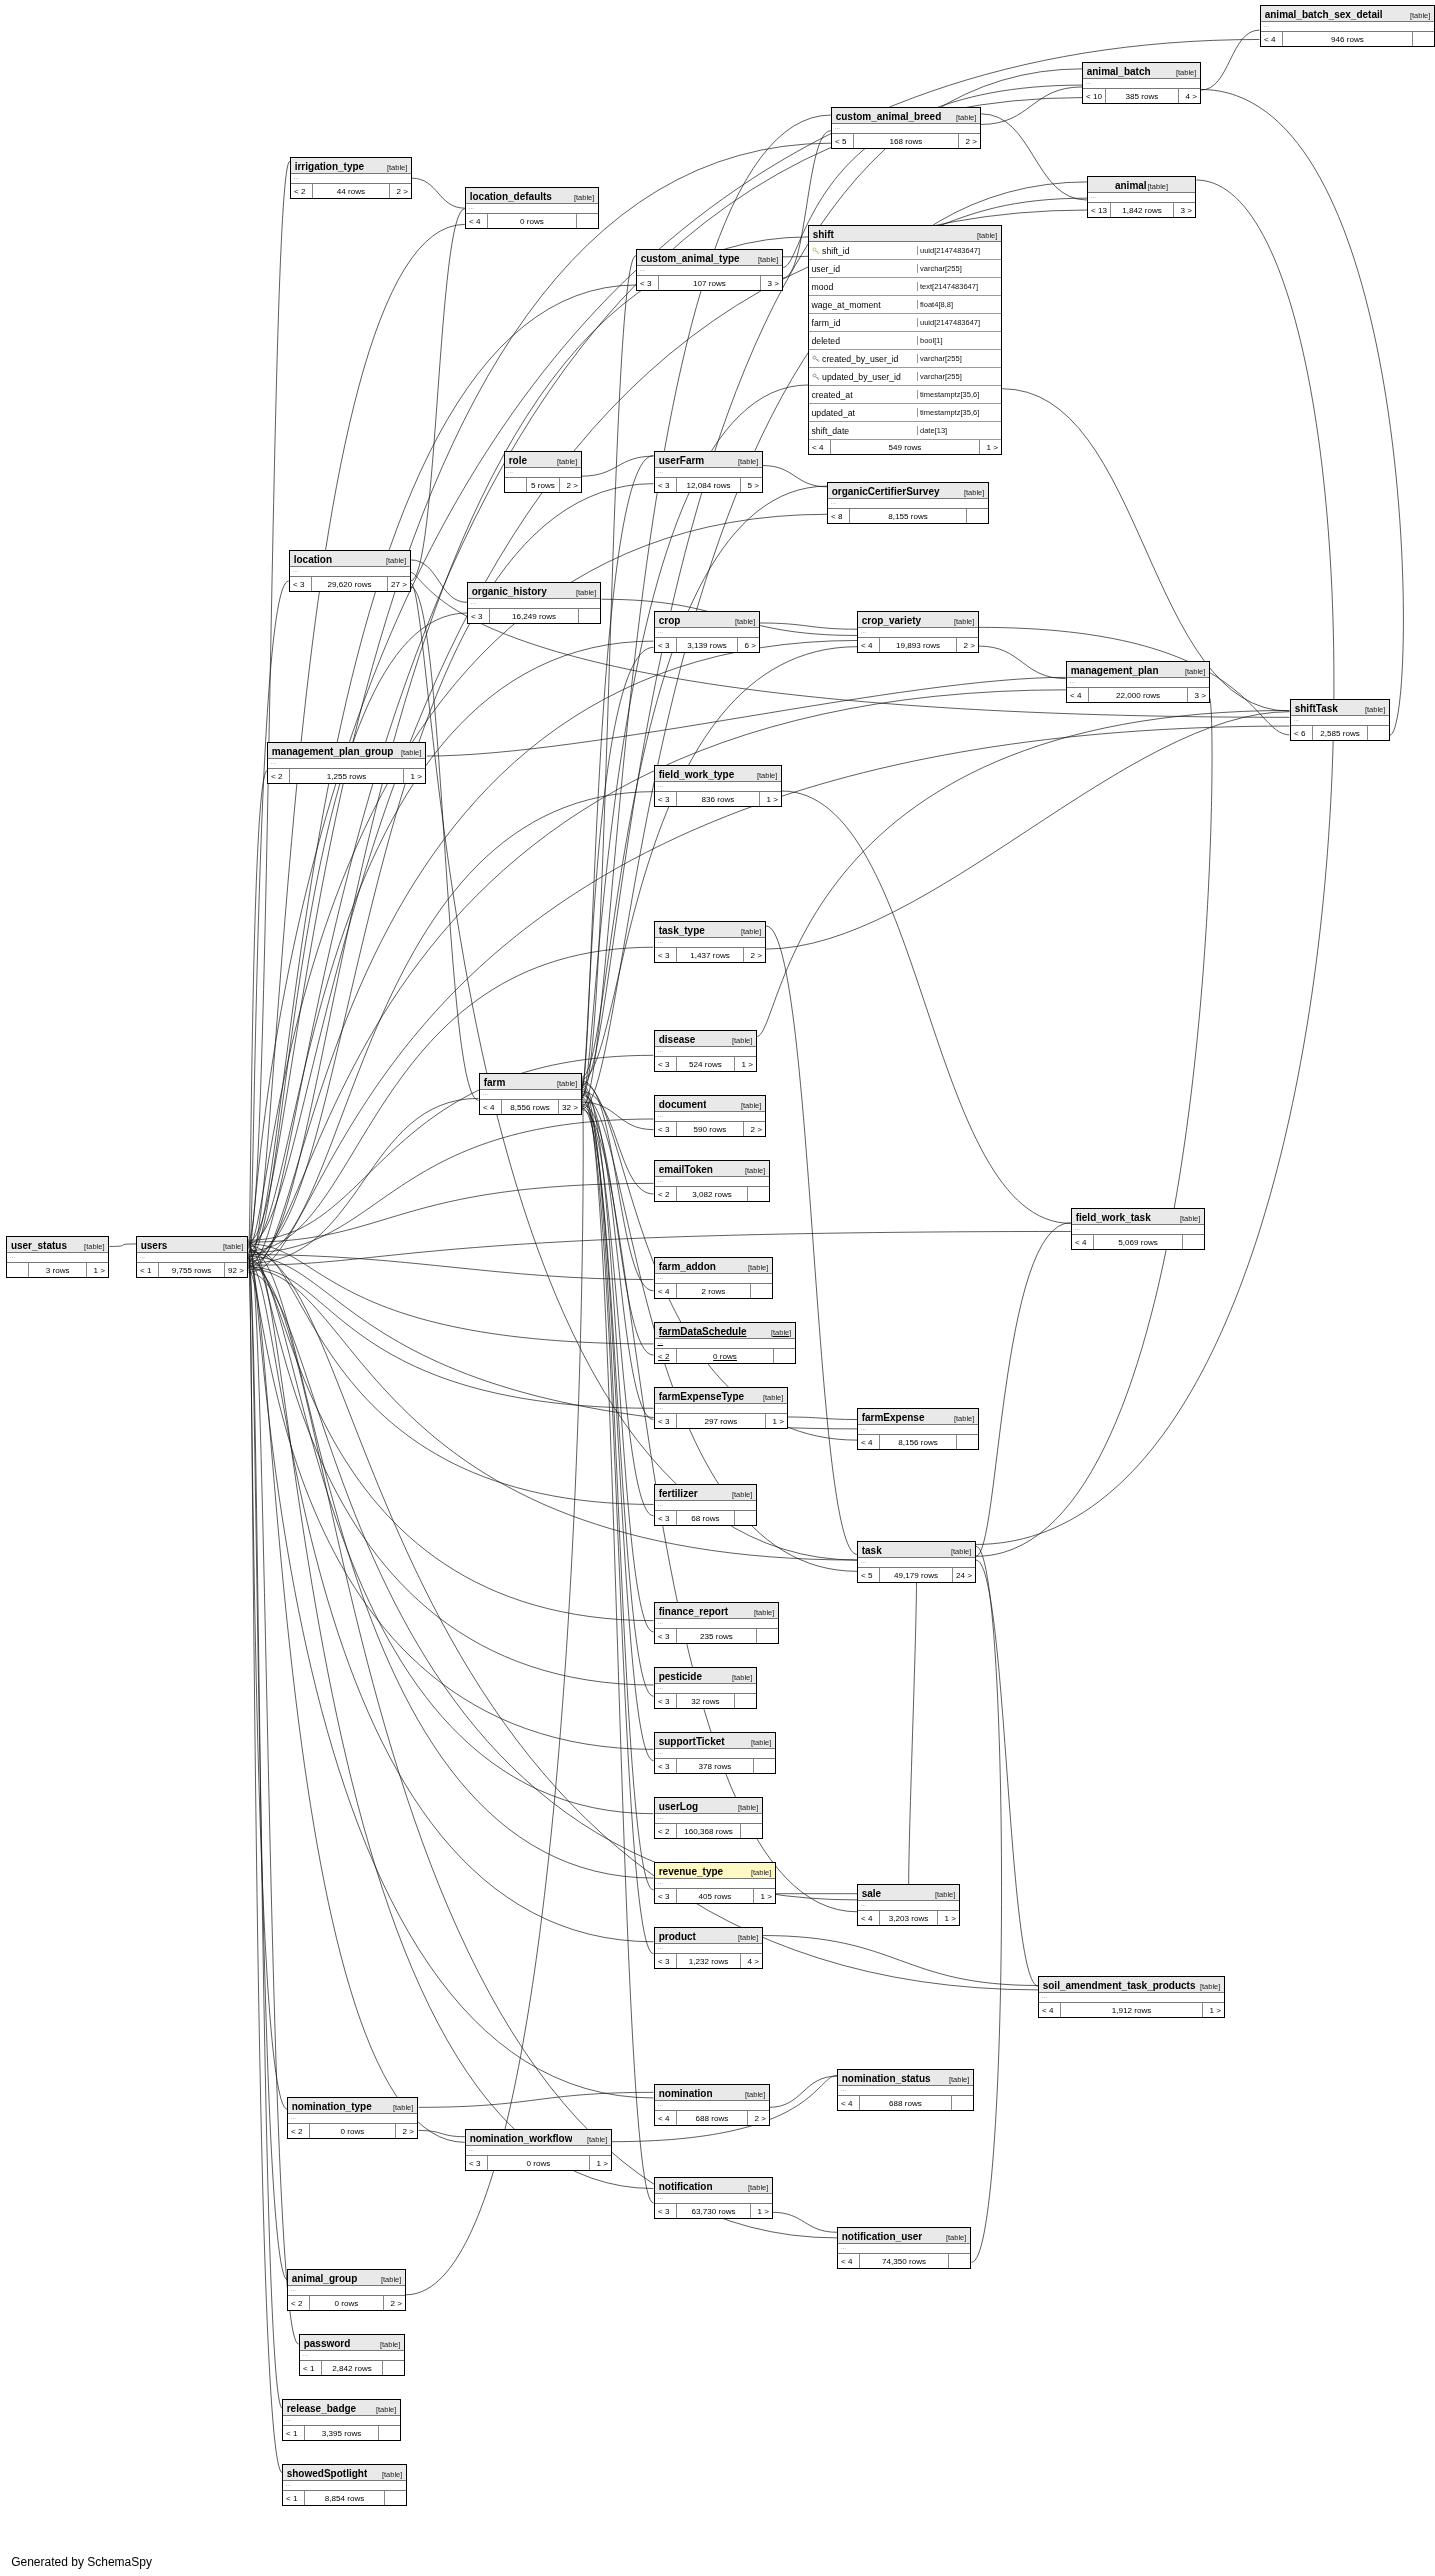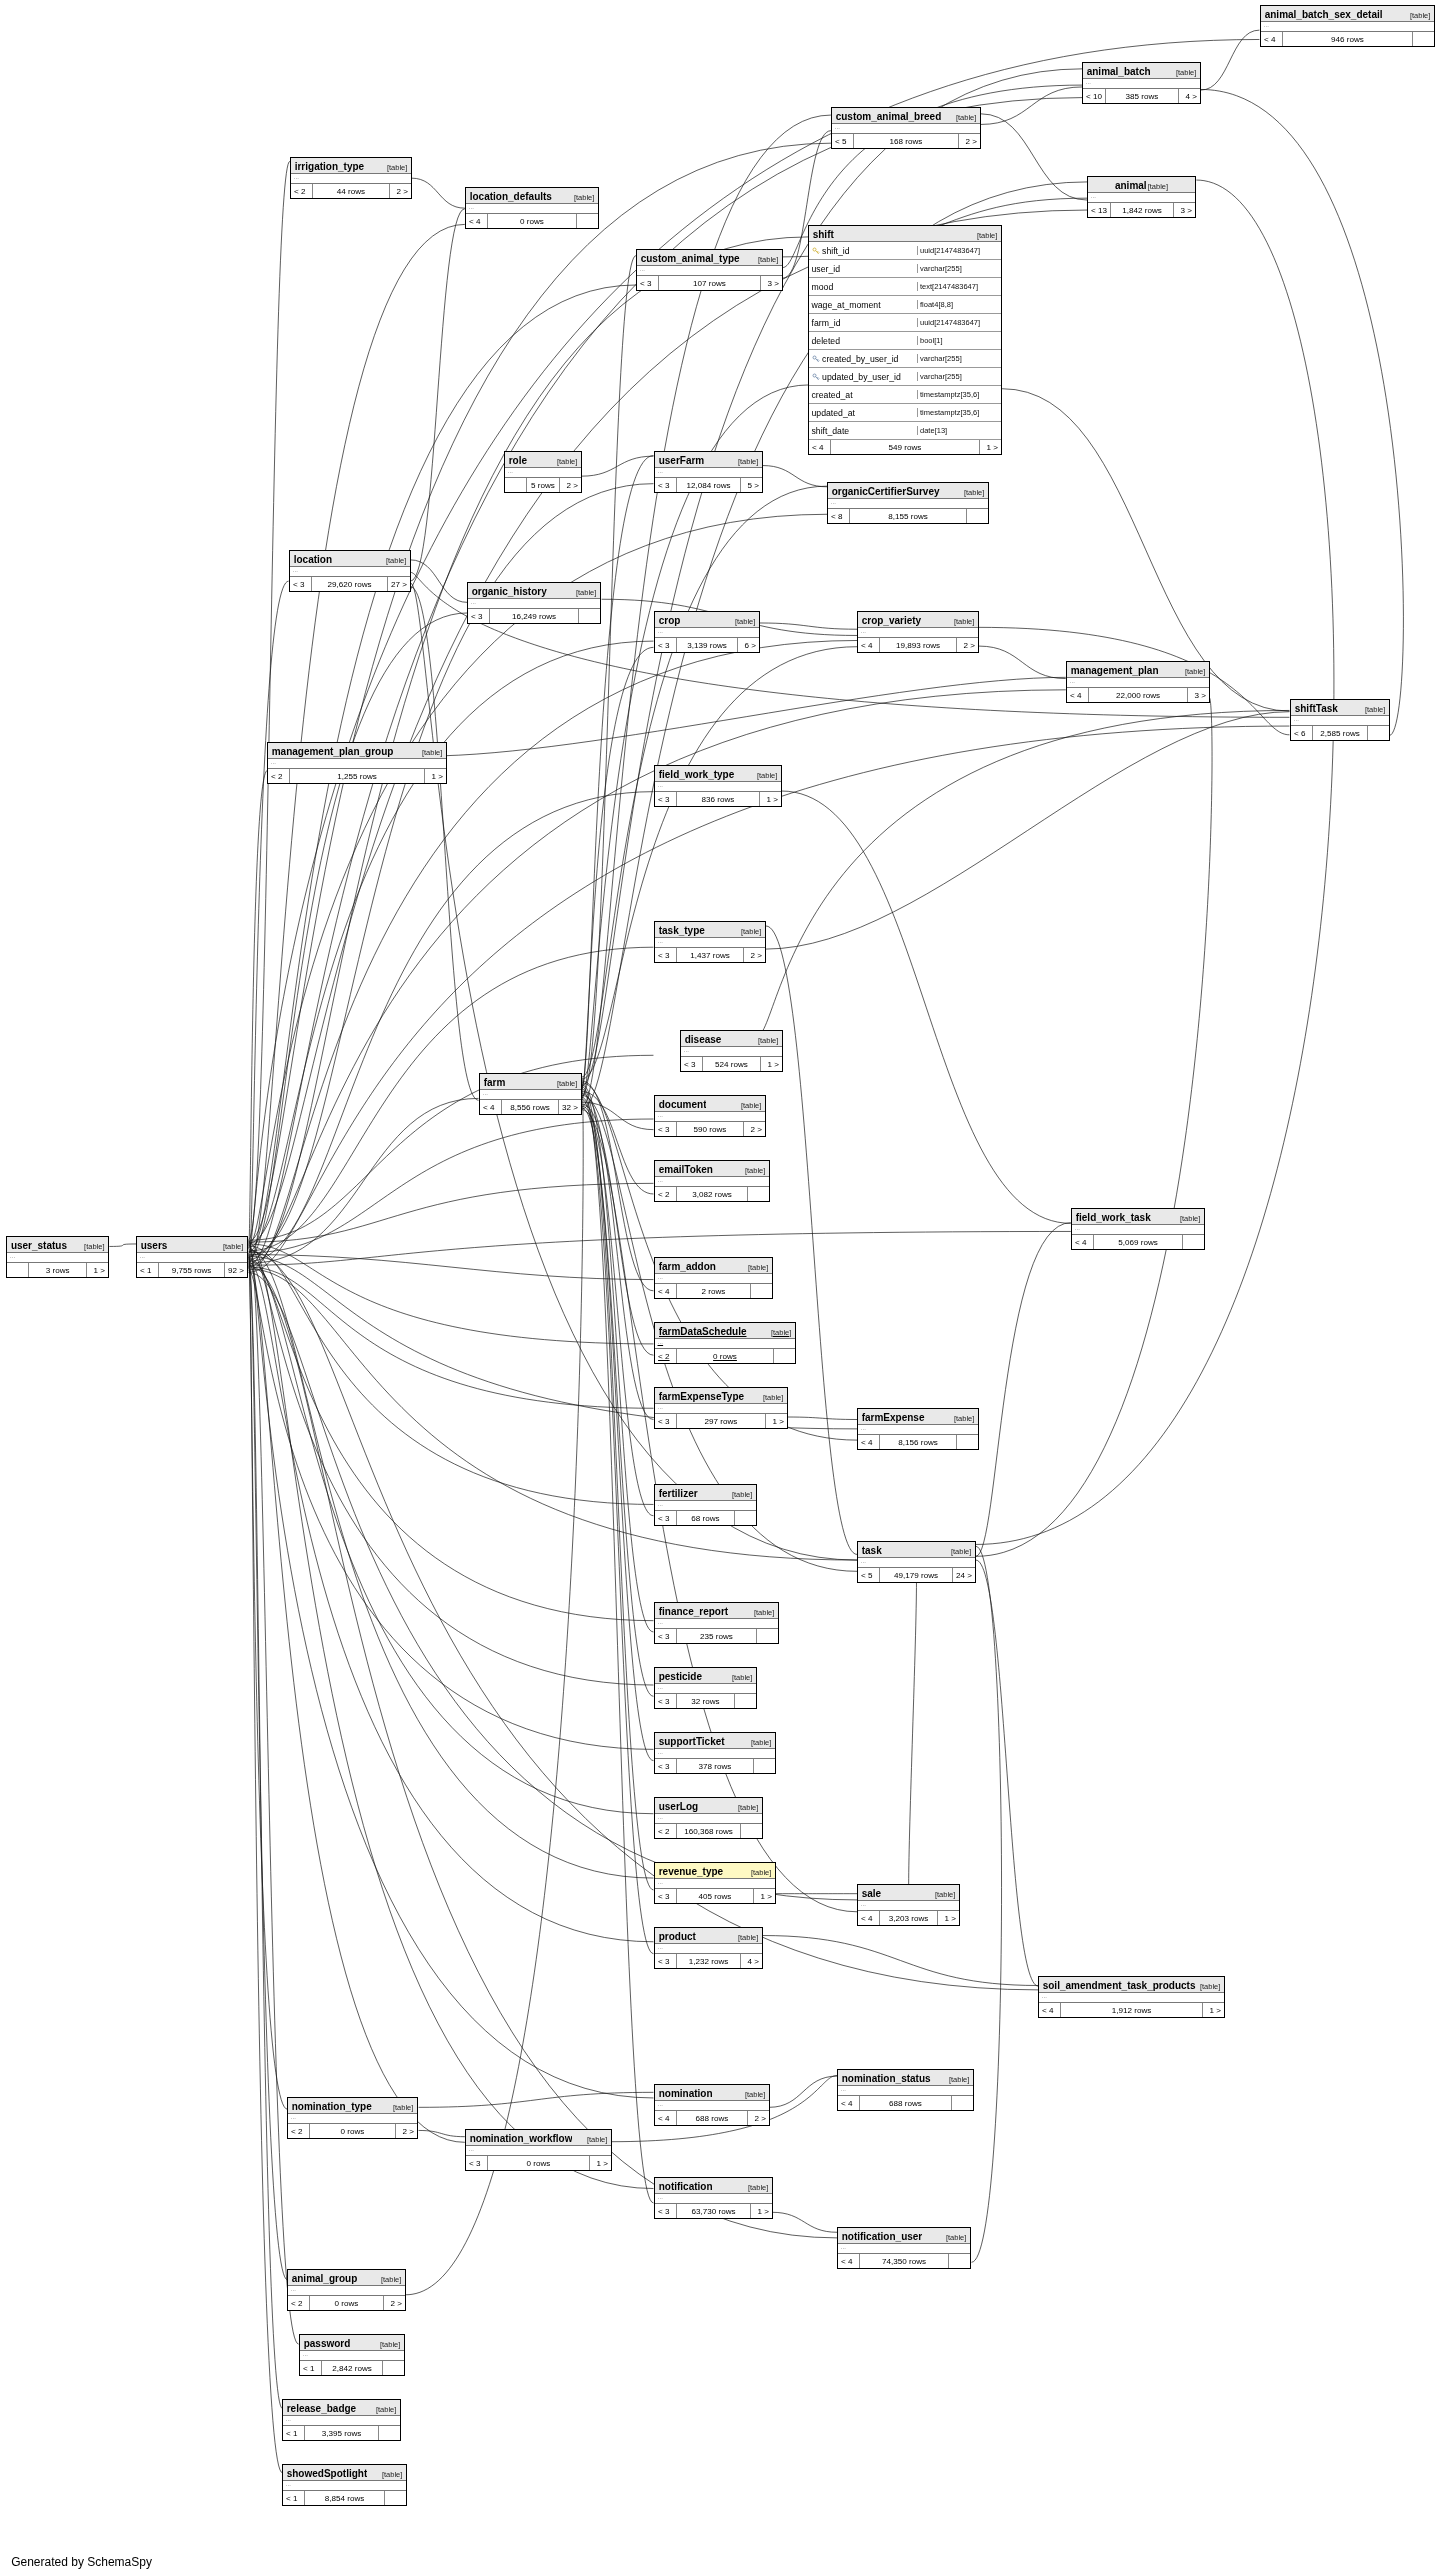--- a/index.html
+++ b/index.html
@@ -416,21 +416,21 @@
           <span class="tname">shiftTask</span>
           <span class="ttype">[table]</span>
         </div>
         <div class="node-mid">…</div>
         <div class="node-stats">
           <span class="st-left">&lt; 6</span>
           <span class="st-mid">2,585 rows</span>
           <span class="st-right"></span>
         </div>
       </div>
-      <div class="node" style="left: 267px; top: 742px; width: 180px; border-color: rgb(0, 0, 0);">
+      <div class="node" style="left: 267px; top: 742px; width: 159px; border-color: rgb(0, 0, 0);">
         <div class="node-header" style="background: rgb(233, 233, 233);">
           <span class="tname">management_plan_group</span>
           <span class="ttype">[table]</span>
         </div>
         <div class="node-mid">…</div>
         <div class="node-stats">
           <span class="st-left">&lt; 2</span>
           <span class="st-mid">1,255 rows</span>
           <span class="st-right">1 &gt;</span>
         </div>
@@ -452,21 +452,21 @@
           <span class="tname">task_type</span>
           <span class="ttype">[table]</span>
         </div>
         <div class="node-mid">…</div>
         <div class="node-stats">
           <span class="st-left">&lt; 3</span>
           <span class="st-mid">1,437 rows</span>
           <span class="st-right">2 &gt;</span>
         </div>
       </div>
-      <div class="node" style="left: 680px; top: 1030px; width: 103px; border-color: rgb(0, 0, 0);">
+      <div class="node" style="left: 654px; top: 1030px; width: 103px; border-color: rgb(0, 0, 0);">
         <div class="node-header" style="background: rgb(233, 233, 233);">
           <span class="tname">disease</span>
           <span class="ttype">[table]</span>
         </div>
         <div class="node-mid">…</div>
         <div class="node-stats">
           <span class="st-left">&lt; 3</span>
           <span class="st-mid">524 rows</span>
           <span class="st-right">1 &gt;</span>
         </div>

